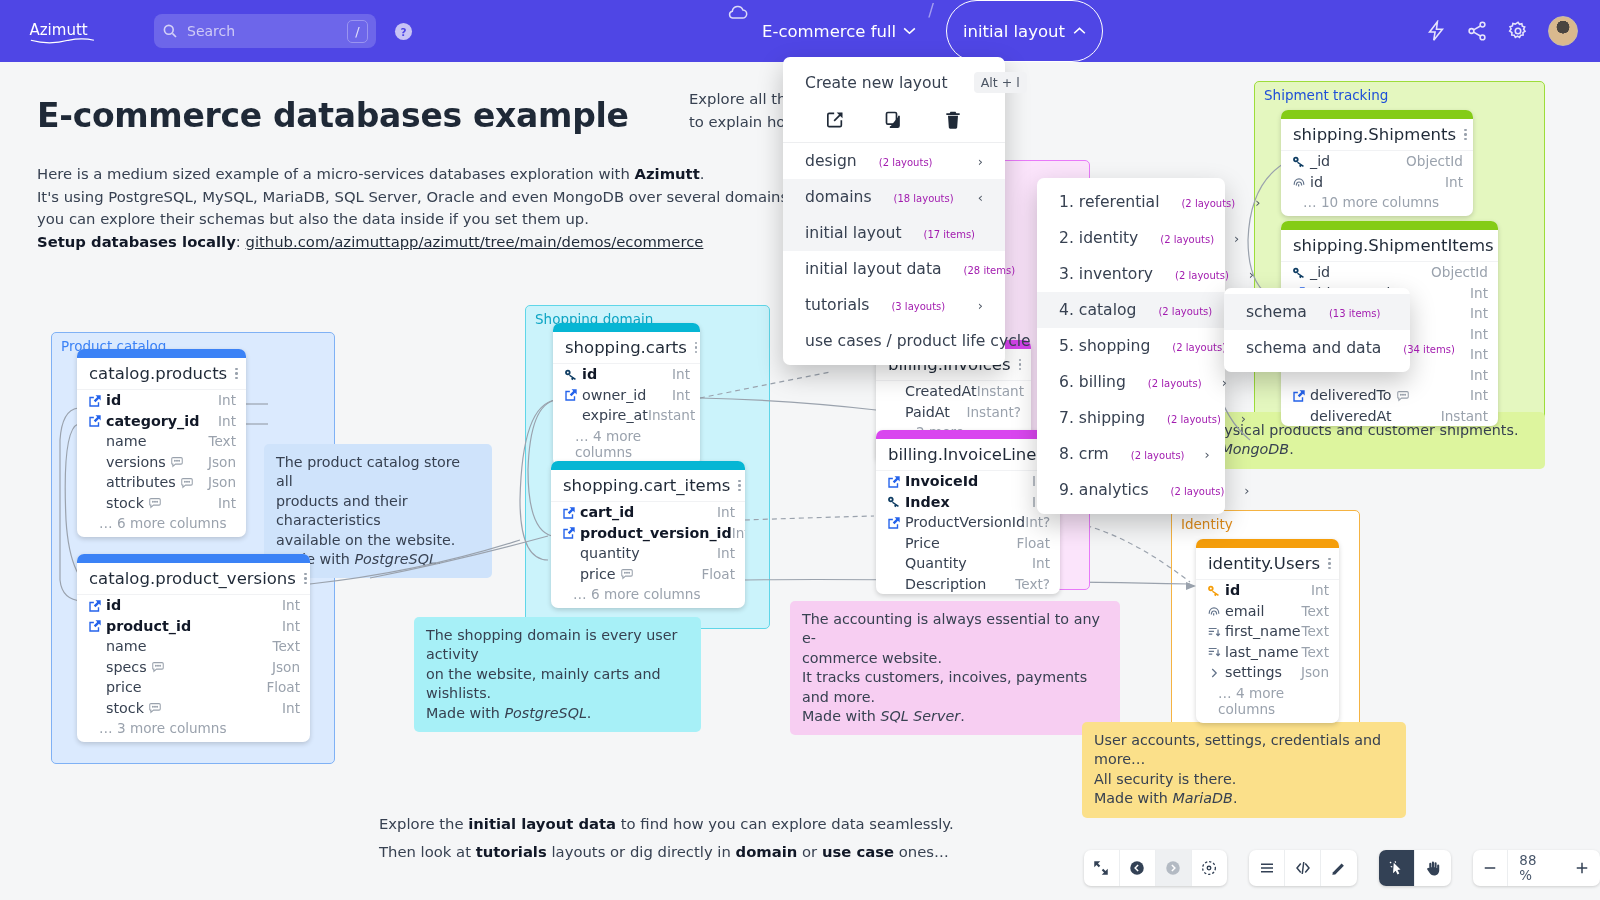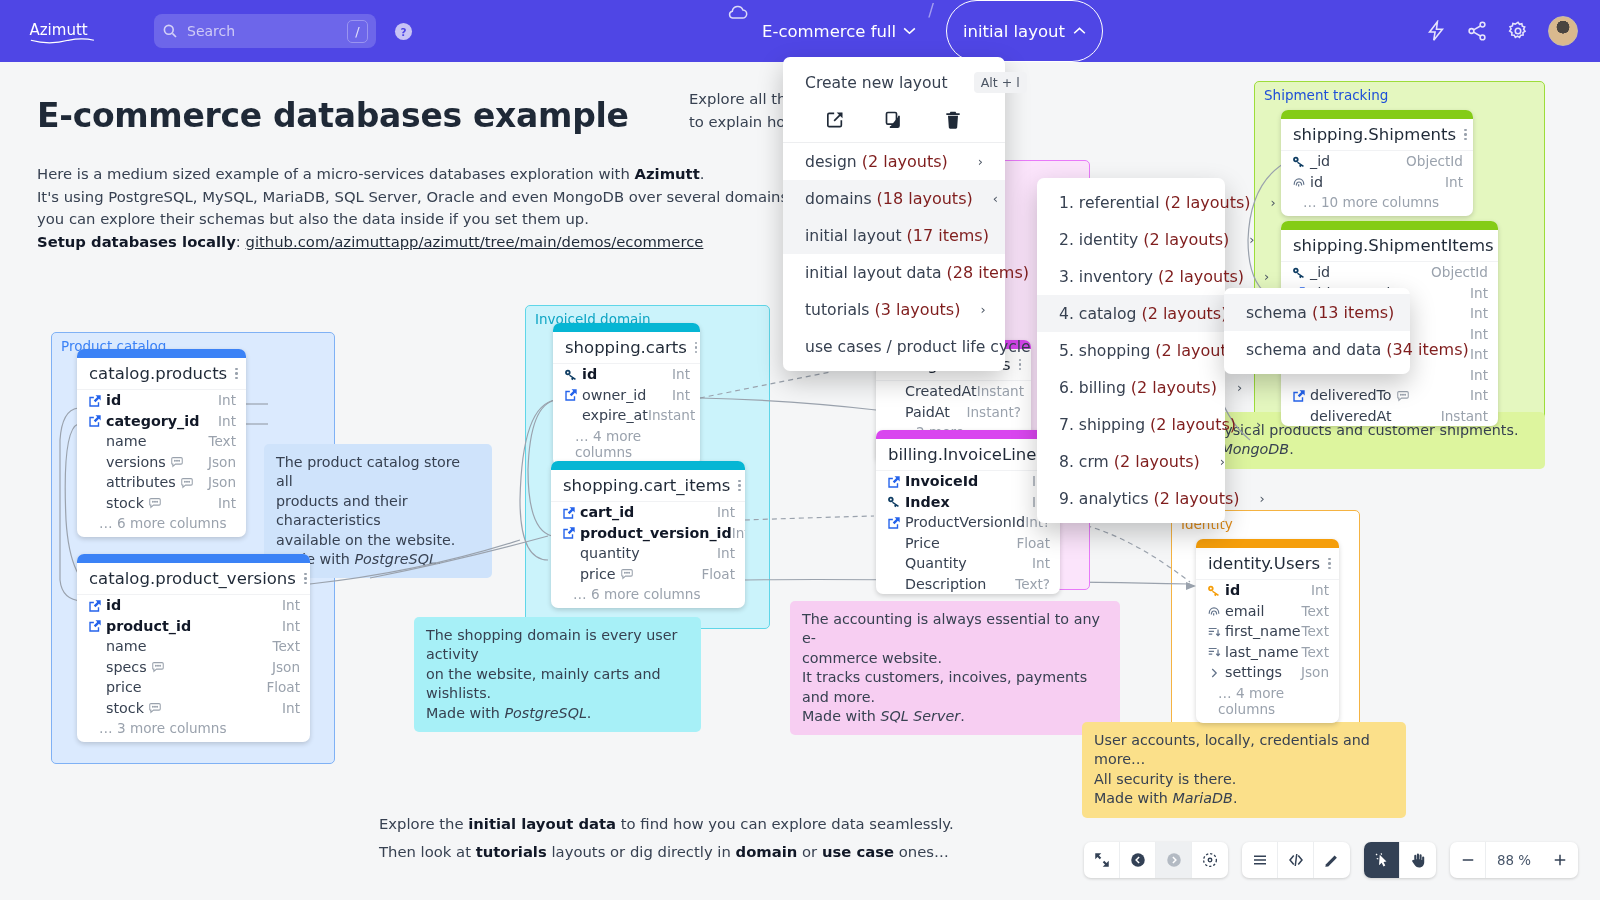--- a/index.html
+++ b/index.html
@@ -108,35 +108,35 @@
 
   
   .menu {
     position: absolute; background: #fff; border-radius: 7px;
     box-shadow: 0 10px 26px rgba(0,0,0,.22); z-index: 70; padding: 6px 0;
   }
   .menu-row {
     display: flex; align-items: center; justify-content: space-between;
     padding: 9px 22px; font-size: 15.6px; color: #374151; white-space: nowrap;
   }
-  .menu-row .sub { color: #7f1d1d; font-size: 16px; margin-left: 5px; }
+  .menu-row .sub { color: #a21caf; font-size: 10px; margin-left: 22px; }
   .menu-row.hl { background: #f3f4f6; }
   .kbd {
     background: #f1f2f4; color: #4b5563; font-size: 12.6px;
     border-radius: 4px; padding: 3px 7px; margin-left: 26px;
   }
   .menu-icons {
     display: flex; justify-content: space-around; align-items: center;
     padding: 8px 22px 12px; border-bottom: 1px solid #edeef0;
   }
   .menu-icons .ico { width: 20px; height: 20px; color: #1f2937; }
   .chev { color: #4b5563; font-size: 13px; margin-left: 20px; }
 
   
-  .toolbar { position: absolute; bottom: 22px; display: flex; gap: 14px; z-index: 50; }
+  .toolbar { position: absolute; bottom: 14px; display: flex; gap: 22px; z-index: 50; }
   .tgroup {
     display: flex; background: #fff; border-radius: 7px;
     box-shadow: 0 1px 3px rgba(0,0,0,.17); overflow: hidden; height: 36px;
   }
   .tbtn {
     width: 36px; height: 36px; display: flex; align-items: center; justify-content: center;
     color: #334155; border-right: 1px solid #eceef0;
   }
   .tbtn:last-child { border-right: none; }
   .tbtn.dark { background: #334155; color: #fff; }
@@ -254,21 +254,21 @@
       <path d="M1240 300 Q1200 330 1215 380 Q1225 420 1250 440"></path>
       <path d="M1290 160 Q1250 180 1248 240 Q1248 290 1278 300"></path>
       <path d="M1455 300 L1480 300"></path>
     </g>
   </svg>
 
   <div class="group" style="left:51px;top:332px;width:284px;height:432px;border-color:#7fb1f5;background:#dbeafe">
     <span class="group-label" style="color:#3b82f6">Product catalog</span>
   </div>
   <div class="group" style="left:525px;top:305px;width:245px;height:324px;border-color:#5fd6e8;background:#cbf3fb">
-    <span class="group-label" style="color:#0ea5c4">InvoiceId domain</span>
+    <span class="group-label" style="color:#0ea5c4">Shopping domain</span>
   </div>
   <div class="group" style="left:1254px;top:81px;width:291px;height:383px;border-color:#9ddd3a;background:#e4f7bf">
     <span class="group-label" style="color:#1d4ed8">Shipment tracking</span>
   </div>
   <div class="group" style="left:1171px;top:510px;width:189px;height:224px;border-color:#f5b342;background:#ffffff">
     <span class="group-label" style="color:#e08c1a">Identity</span>
   </div>
   <div class="group" style="left:876px;top:160px;width:214px;height:430px;border-color:#e879f9;background:#fbe4fb;z-index:2"></div>
 
   <div class="table" style="left:77px;top:349px;width:169px;z-index:5">
@@ -850,21 +850,21 @@
       <div>The accounting is always essential to any e-</div>
       <div>commerce website.</div>
       <div>It tracks customers, incoives, payments and more.</div>
       <div>Made with <i>SQL Server</i>.</div>
     </div>
   <div class="note" style="left: 1130px; top: 412px; width: 415px; background: rgb(221, 245, 158);">
       <div>Tracking physical products and customer shipments.</div>
       <div>Made with <i>MongoDB</i>.</div>
     </div>
   <div class="note" style="left: 1082px; top: 722px; width: 324px; background: rgb(251, 224, 138);">
-      <div>User accounts, locally, credentials and more…</div>
+      <div>User accounts, settings, credentials and more…</div>
       <div>All security is there.</div>
       <div>Made with <i>MariaDB</i>.</div>
     </div>
 
   <div class="menu" style="left:783px;top:57px;width:222px">
     <div class="menu-row">
       <span>Create new layout</span>
       <span class="kbd">Alt + l</span>
     </div>
     <div class="menu-icons">

